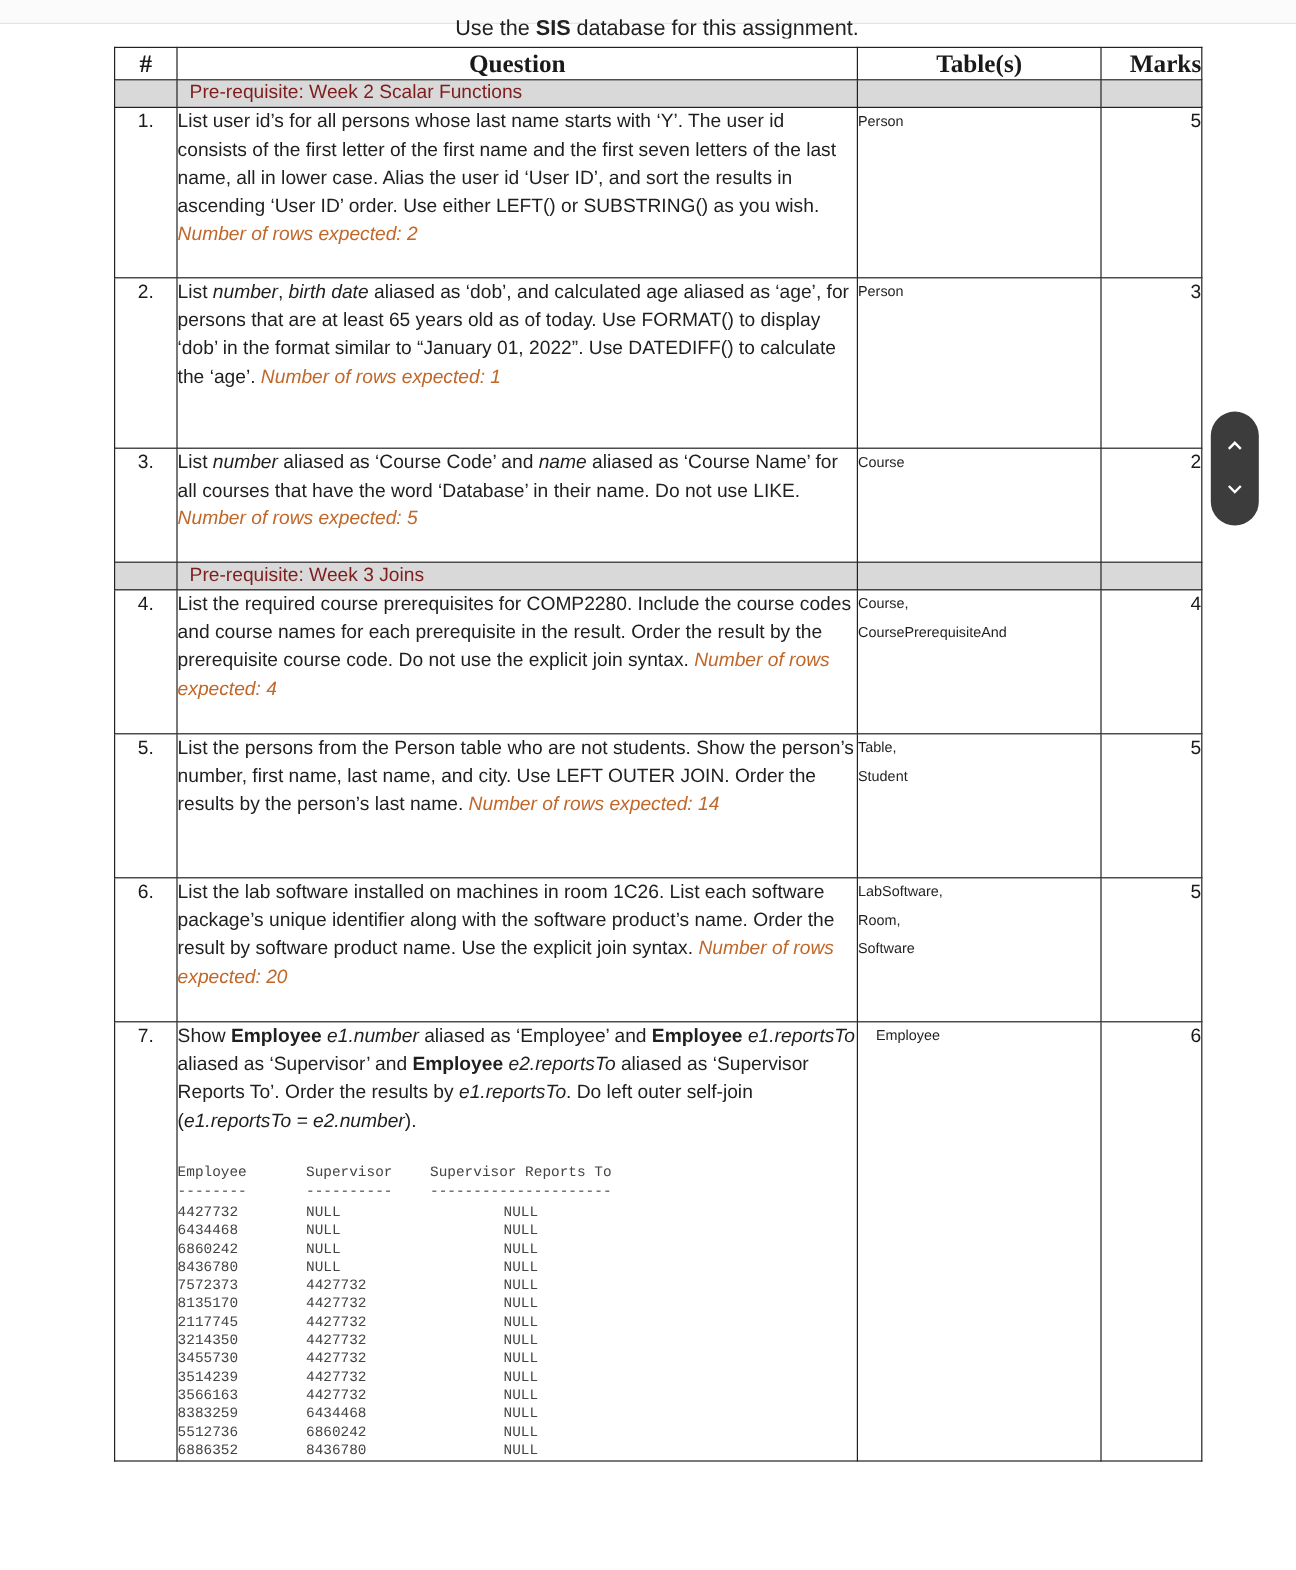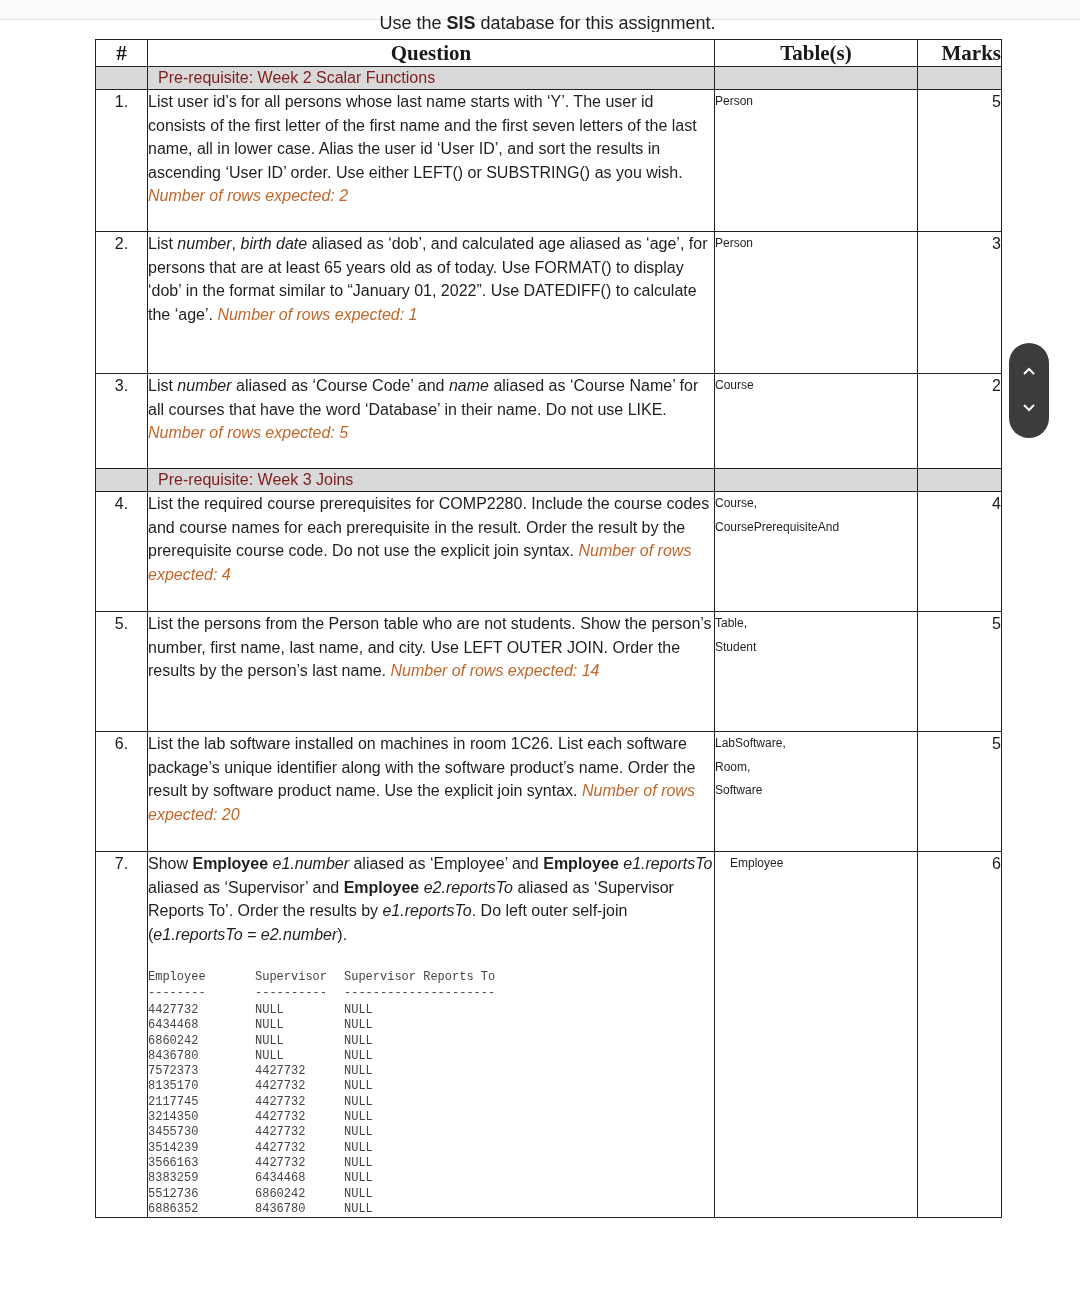--- a/index.html
+++ b/index.html
@@ -43,21 +43,21 @@
   td.m { font-size: 16px; text-align: right; padding: 3px 14px 0 0; line-height: 23.6px; }
   .expected { color: #c0672a; font-style: italic; }
   .it { font-style: italic; }
   .bd { font-weight: bold; }
   .sql-out {
     font-family: "Liberation Mono", "DejaVu Sans Mono", monospace;
     font-size: 12px; line-height: 15.3px; color: #444; margin-top: 24px; white-space: pre;
   }
   .sql-out .hdr { margin-bottom: 2px; }
   .sql-row span, .sql-hdr span { display: inline-block; }
-  .w1 { width: 73px; } .w2 { width: 89px; margin-left: 34px; } .w3 { width: 180px; }
+  .w1 { width: 73px; } .w2 { width: 89px; margin-left: 34px; } .w3 { width: 180px; text-align: center; }
   .pager {
     position: absolute; left: 1009px; top: 343px; width: 40px; height: 95px;
     background: #3c3c3c; border-radius: 20px;
   }
   .pager .btn {
     position: absolute; left: 0; width: 40px; height: 40px; color: #fff;
     display: flex; align-items: center; justify-content: center; cursor: pointer;
   }
   .pager .up { top: 8px; }
   .pager .down { top: 45px; }

